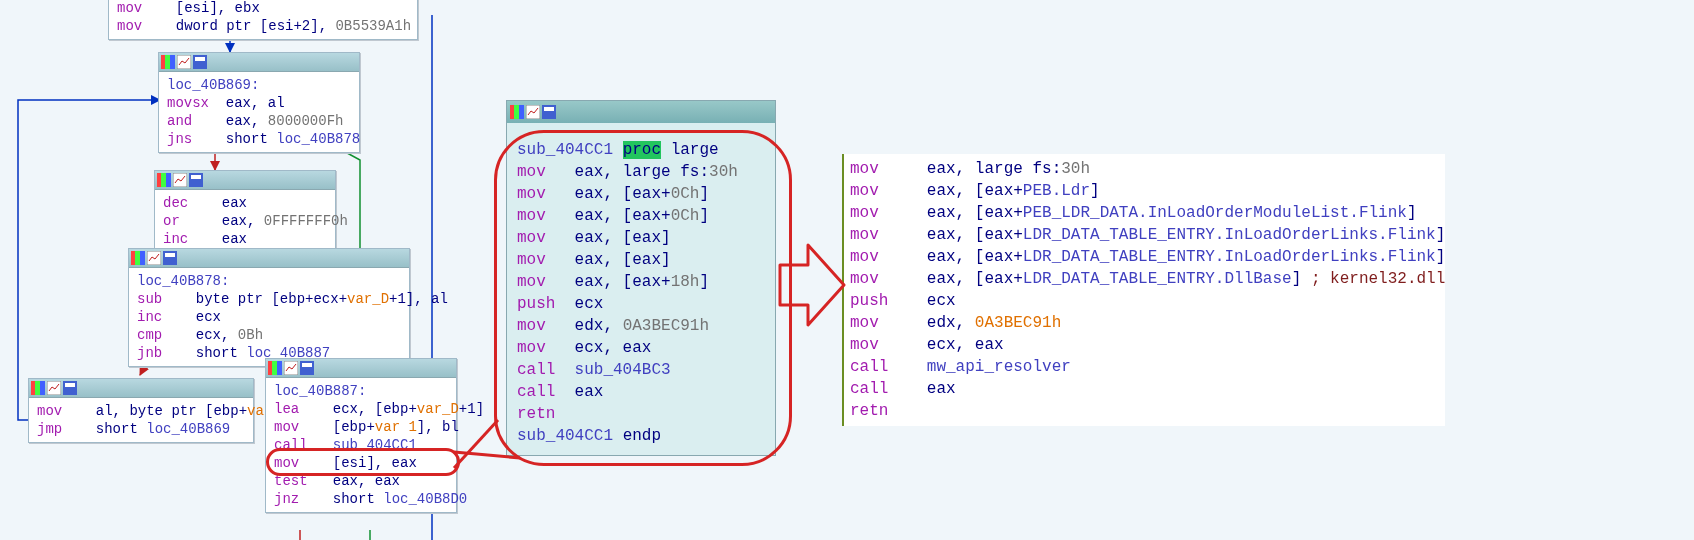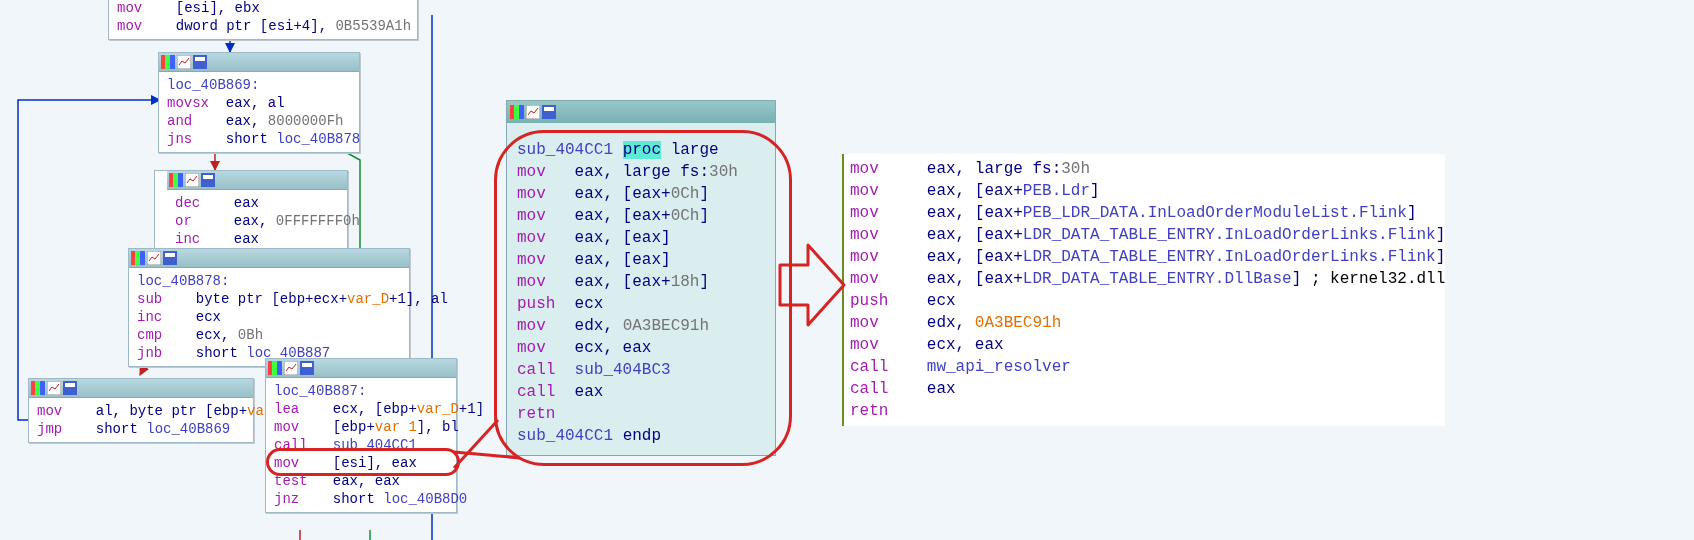--- a/index.html
+++ b/index.html
@@ -36,22 +36,22 @@
     padding: 4px 8px;
     line-height: 18px;
     white-space: pre;
   }
   .mnemonic { color: #a21caf; }
   .plain { color: #000080; }
   .label { color: #4040c0; margin-top: 24px; }
   .imm { color: #737373; }
   .sublabel { color: #4040c0; }
   .orange { color: #e07000; }
-  .gray { color: #000000; }
-  .hilite { background: #5eead4; }
+  .gray { color: #7f1d1d; }
+  .hilite { background: #22c55e; }
 
   
   .decoded {
     position: absolute;
     left: 842px;
     top: 154px;
     border-left: 2px solid #6b8e23;
     background: #ffffff;
     padding: 4px 0 4px 6px;
     line-height: 22px;
@@ -136,21 +136,21 @@
   <path d="M30,420 L18,420 L18,100 L160,100" stroke="#0030c0" stroke-width="1.5" fill="none" marker-end="url(#ah-b)"></path>
 
   <path d="M432,15 L432,540" stroke="#0030c0" stroke-width="1.5" fill="none"></path>
 
   <path d="M300,530 L300,540" stroke="#c02020" stroke-width="1.5" fill="none"></path>
   <path d="M370,530 L370,540" stroke="#109030" stroke-width="1.5" fill="none"></path>
 </svg>
 
 <div class="node" style="left:108px; top:-6px; width:308px;">
   <div class="node-body" id="n-top"><span class="mnemonic">mov    </span><span class="plain">[esi], ebx</span>
-<span class="mnemonic">mov    </span><span class="plain">dword ptr [esi+4], </span><span class="imm">0B5539A1h</span></div>
+<span class="mnemonic">mov    </span><span class="plain">dword ptr [esi+2], </span><span class="imm">0B5539A1h</span></div>
 </div>
 
 <div class="node" style="left:158px; top:52px; width:200px;">
   <div class="node-titlebar">
     <svg class="tb-icon" viewBox="0 0 14 14">
         <rect x="0" y="0" width="4" height="14" fill="#ff4040"></rect>
         <rect x="4" y="0" width="5" height="14" fill="#40ff40"></rect>
         <rect x="9" y="0" width="5" height="14" fill="#4060ff"></rect>
       </svg>
     <svg class="tb-icon" viewBox="0 0 14 14">
@@ -161,21 +161,21 @@
         <rect width="14" height="14" fill="#4060d0"></rect>
         <rect x="2" y="2" width="10" height="4" fill="#fff"></rect>
       </svg>
   </div>
   <div class="node-body" id="n-869"><span class="label">loc_40B869:</span>
 <span class="mnemonic">movsx  </span><span class="plain">eax, al</span>
 <span class="mnemonic">and    </span><span class="plain">eax, </span><span class="imm">8000000Fh</span>
 <span class="mnemonic">jns    </span><span class="plain">short </span><span class="sublabel">loc_40B878</span></div>
 </div>
 
-<div class="node" style="left:154px; top:170px; width:180px;padding-left:12px;">
+<div class="node" style="left:154px; top:170px; width:180px;">
   <div class="node-titlebar">
     <svg class="tb-icon" viewBox="0 0 14 14">
         <rect x="0" y="0" width="4" height="14" fill="#ff4040"></rect>
         <rect x="4" y="0" width="5" height="14" fill="#40ff40"></rect>
         <rect x="9" y="0" width="5" height="14" fill="#4060ff"></rect>
       </svg>
     <svg class="tb-icon" viewBox="0 0 14 14">
         <rect width="14" height="14" fill="#fff" stroke="#888"></rect>
         <path d="M2 10 L5 6 L8 8 L12 3" stroke="#c02020" fill="none"></path>
       </svg>

